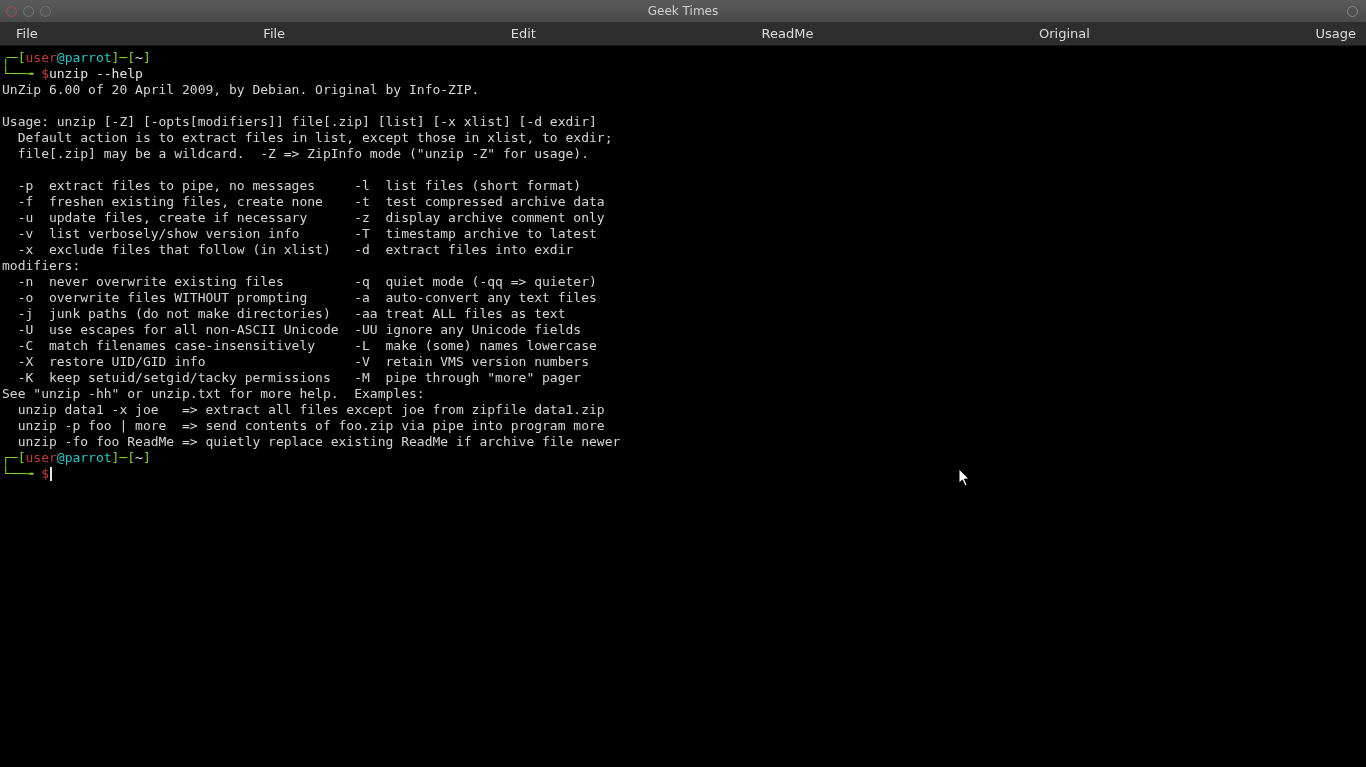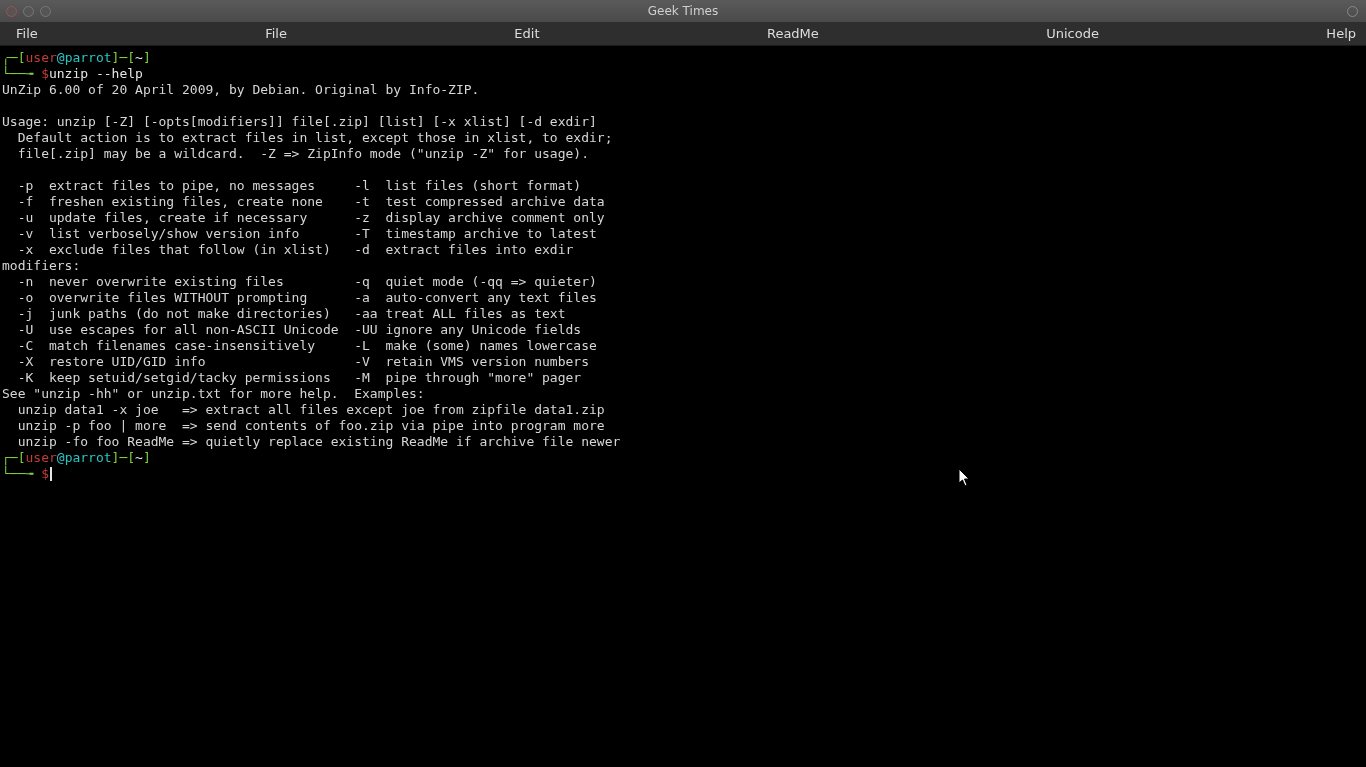--- a/index.html
+++ b/index.html
@@ -107,22 +107,22 @@
   </div>
   <div class="title-text">Geek Times</div>
   <div class="right-circle"></div>
 </div>
 
 <div class="menubar">
   <div class="menu-item">File</div>
   <div class="menu-item">File</div>
   <div class="menu-item">Edit</div>
   <div class="menu-item">ReadMe</div>
-  <div class="menu-item">Unicode</div>
-  <div class="menu-item">Help</div>
+  <div class="menu-item">Original</div>
+  <div class="menu-item">Usage</div>
 </div>
 
 <div class="terminal"><span class="green">┌─[</span><span class="red">user</span><span class="teal">@</span><span class="teal">parrot</span><span class="green">]─[</span><span class="white">~</span><span class="green">]</span>
 <span class="green">└──╼ </span><span class="red">$</span><span class="white">unzip --help</span>
 <span>UnZip 6.00 of 20 April 2009, by Debian. Original by Info-ZIP.</span>
 <span></span>
 <span>Usage: unzip [-Z] [-opts[modifiers]] file[.zip] [list] [-x xlist] [-d exdir]</span>
 <span>  Default action is to extract files in list, except those in xlist, to exdir;</span>
 <span>  file[.zip] may be a wildcard.  -Z =&gt; ZipInfo mode ("unzip -Z" for usage).</span>
 <span></span>

